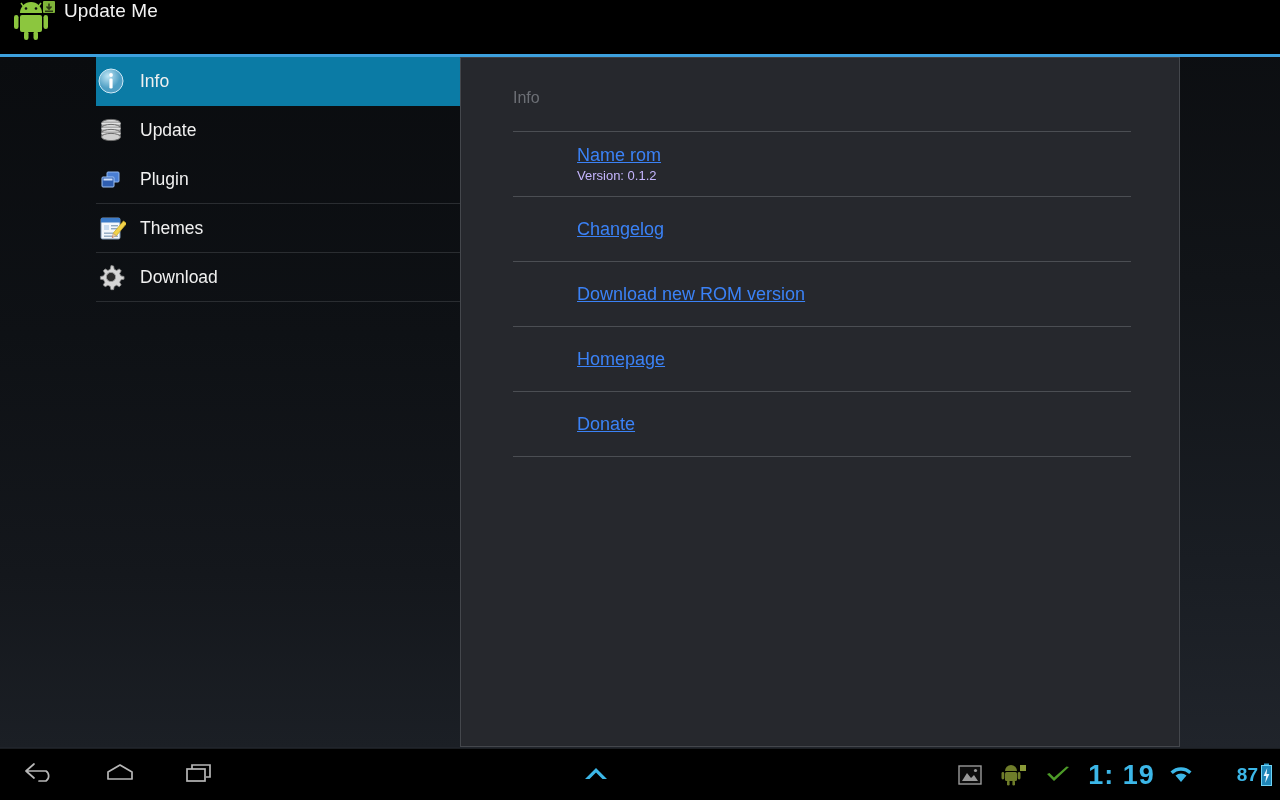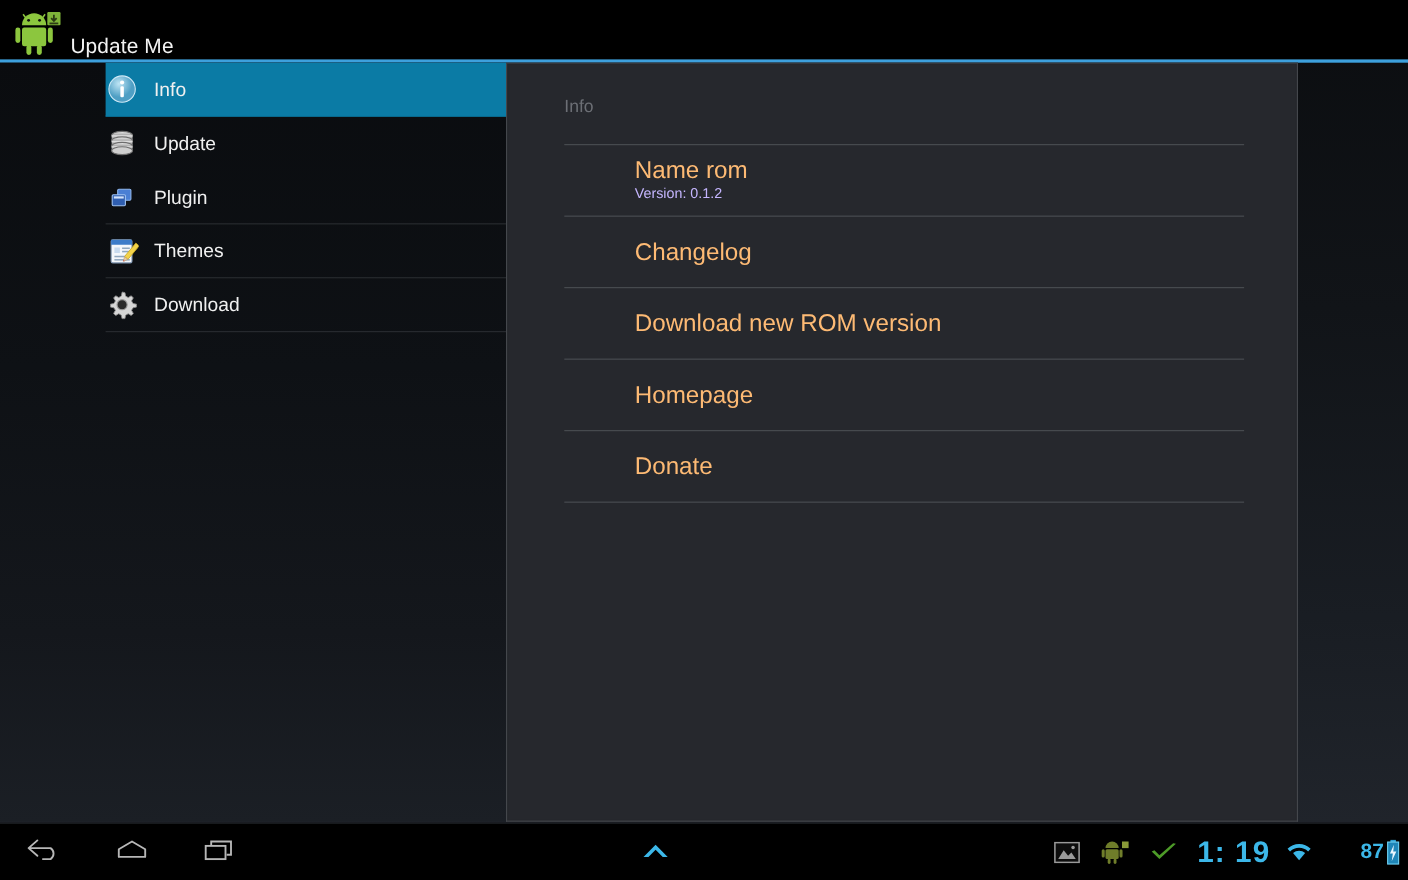--- a/index.html
+++ b/index.html
@@ -12,21 +12,21 @@
   #screen {
     position:relative;
     width:1280px; height:800px;
     background:linear-gradient(180deg,#0b0d10 0%,#111418 35%,#191d23 70%,#22262d 100%);
   }
 
   
   #titlebar {
     position:absolute; left:0; top:0; width:1280px; height:54px;
     background:#000;
-    display:flex; align-items:flex-end;
+    display:flex; align-items:flex-start;
   }
   #app-icon { width:46px; height:44px; margin-left:10px; flex:none; position:relative; }
   #app-title {
     color:#f2f2f2; font-size:19px; margin-left:8px; letter-spacing:.1px;
   }
   #title-underline {
     position:absolute; left:0; top:54px; width:1280px; height:3px;
     background:#3da0dd;
   }
 
@@ -62,21 +62,21 @@
   #panel-header {
     position:absolute; left:51px; top:30px;
     color:#6c6f75; font-size:16px;
   }
   #list { position:absolute; left:51px; top:72px; width:618px; }
   .rule { height:1px; background:#4b4e53; }
   .row {
     height:64px; padding-left:64px;
     display:flex; flex-direction:column; justify-content:center;
   }
-  .row-title { color:#fdba74; font-size:22px; line-height:20px; }
+  .row-title { color:#3b82f6; font-size:18px; line-height:20px;text-decoration:underline; }
   .row-sub { color:#c4b5fd; font-size:13px; line-height:17px; margin-top:2px; }
 
   
   #sysbar {
     position:absolute; left:0; top:748px; width:1280px; height:52px;
     background:#000;
     border-top:1px solid #1a1d21;
   }
   .nav-btn {
     position:absolute; top:0; height:52px; width:80px;

